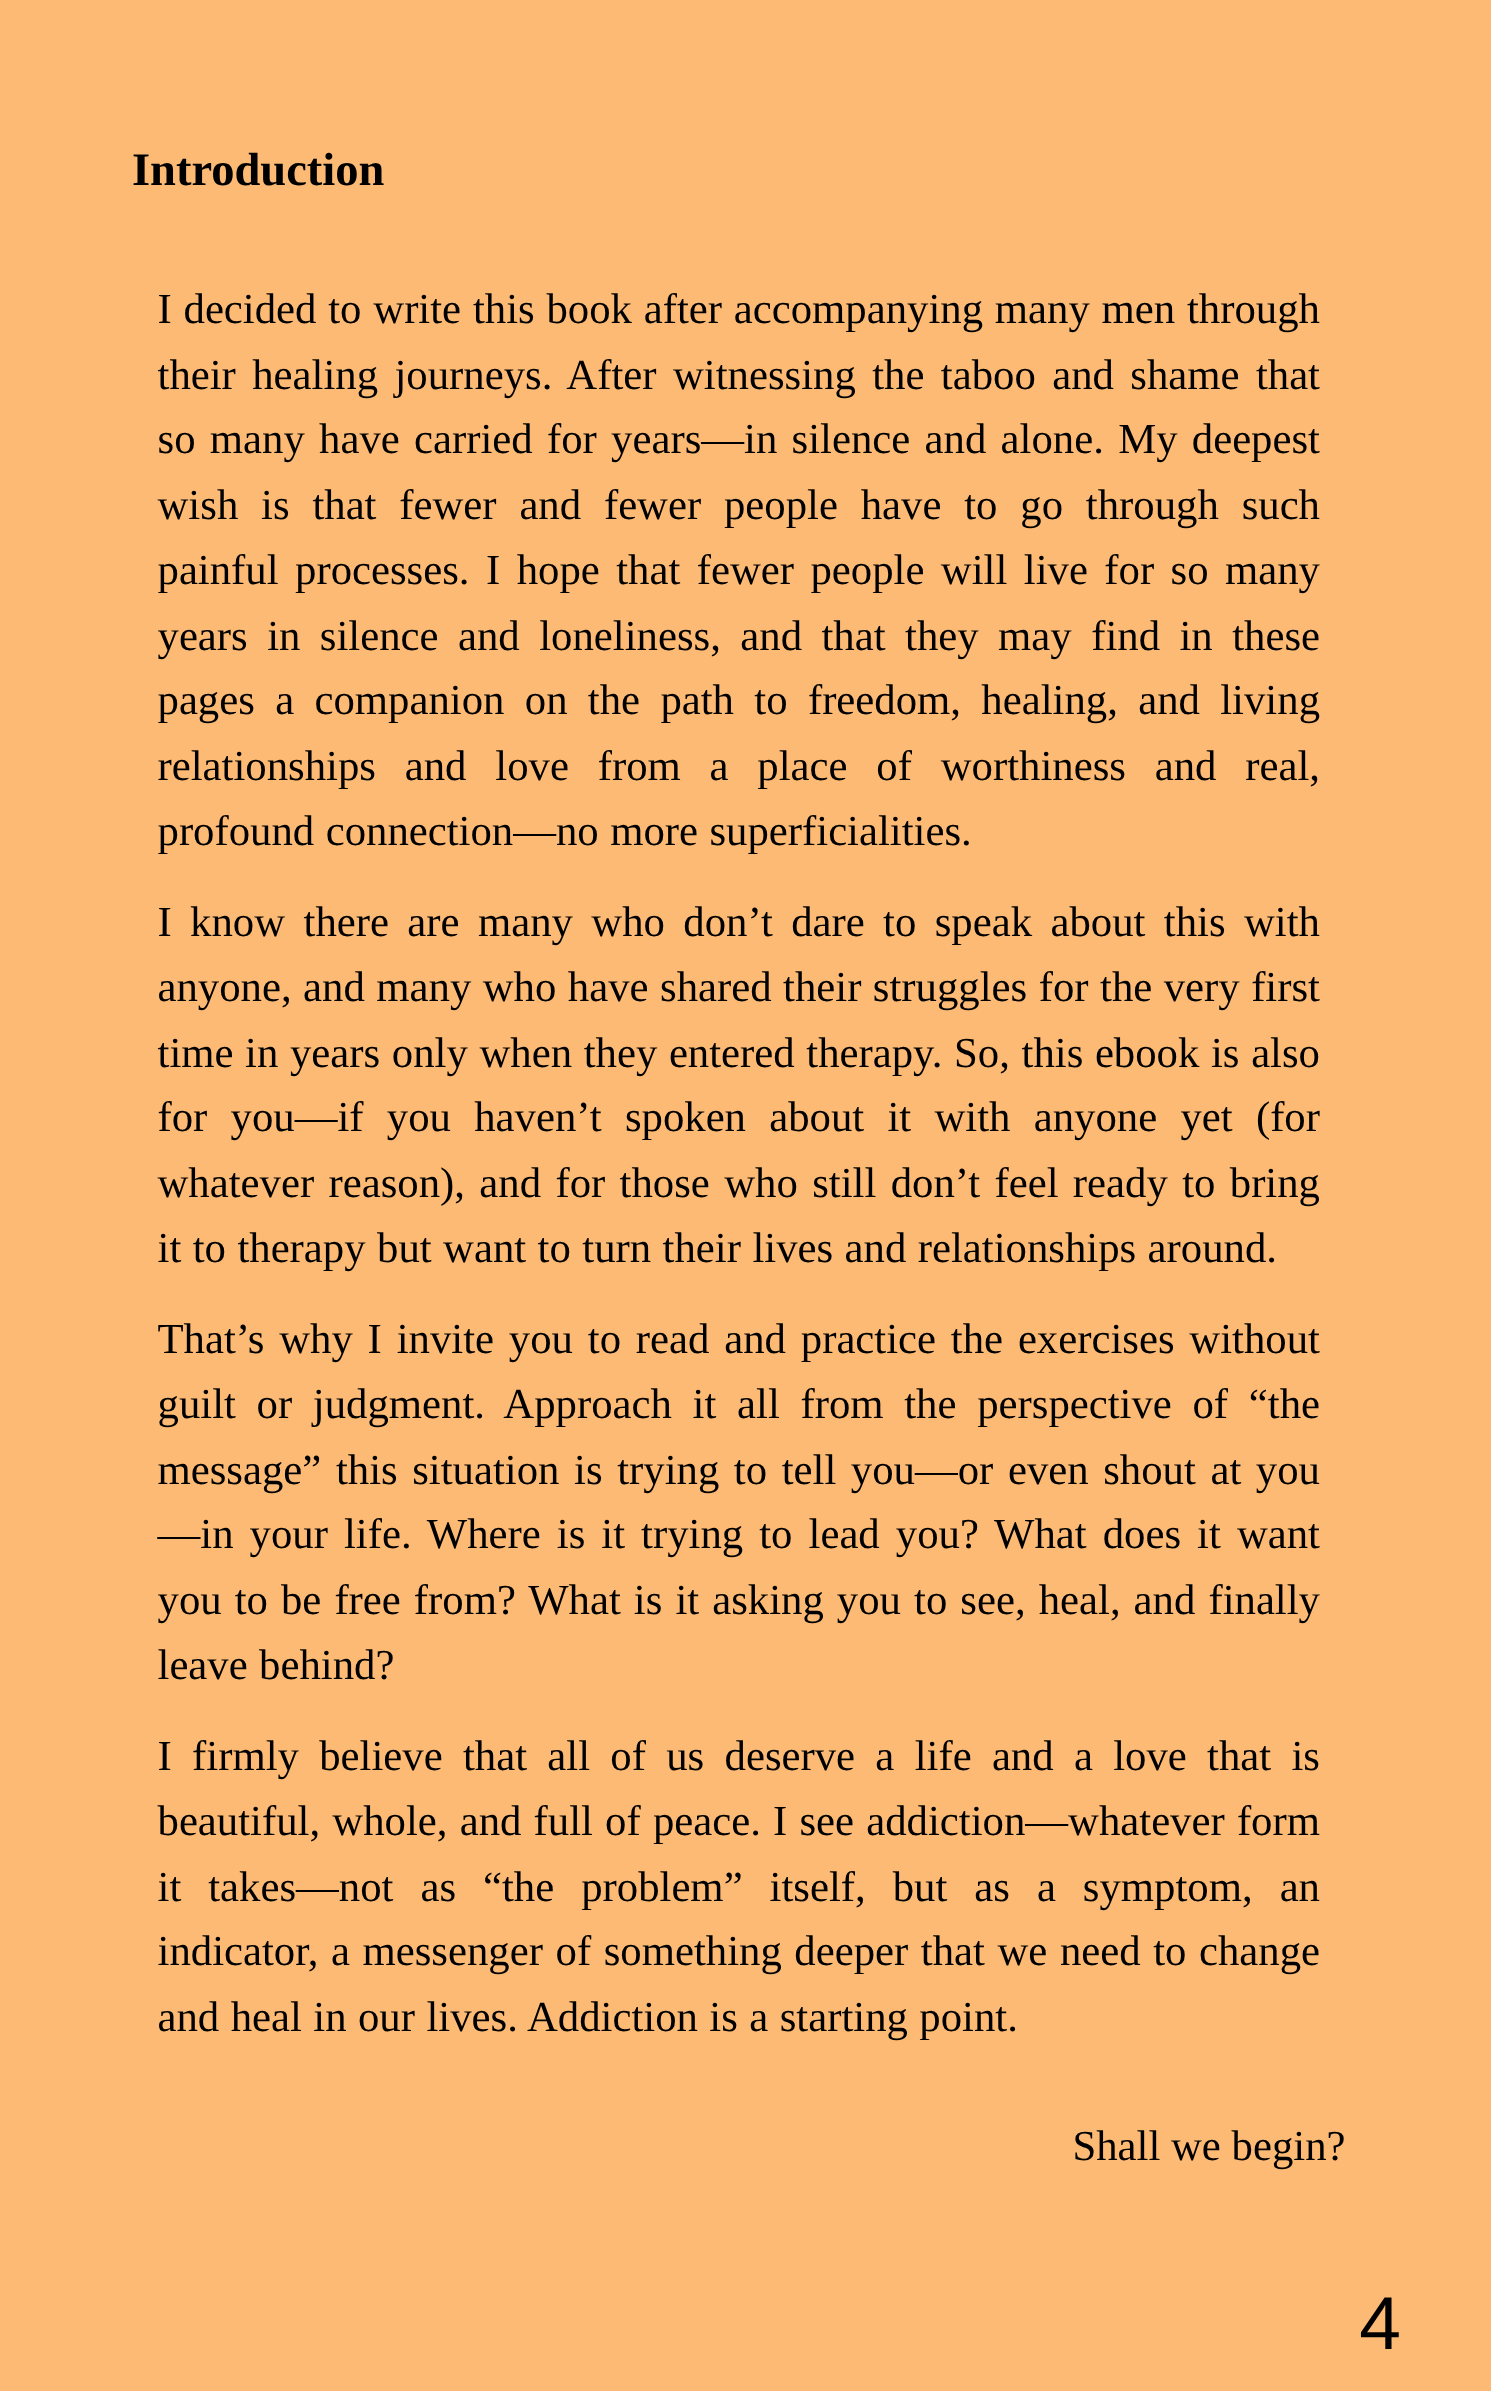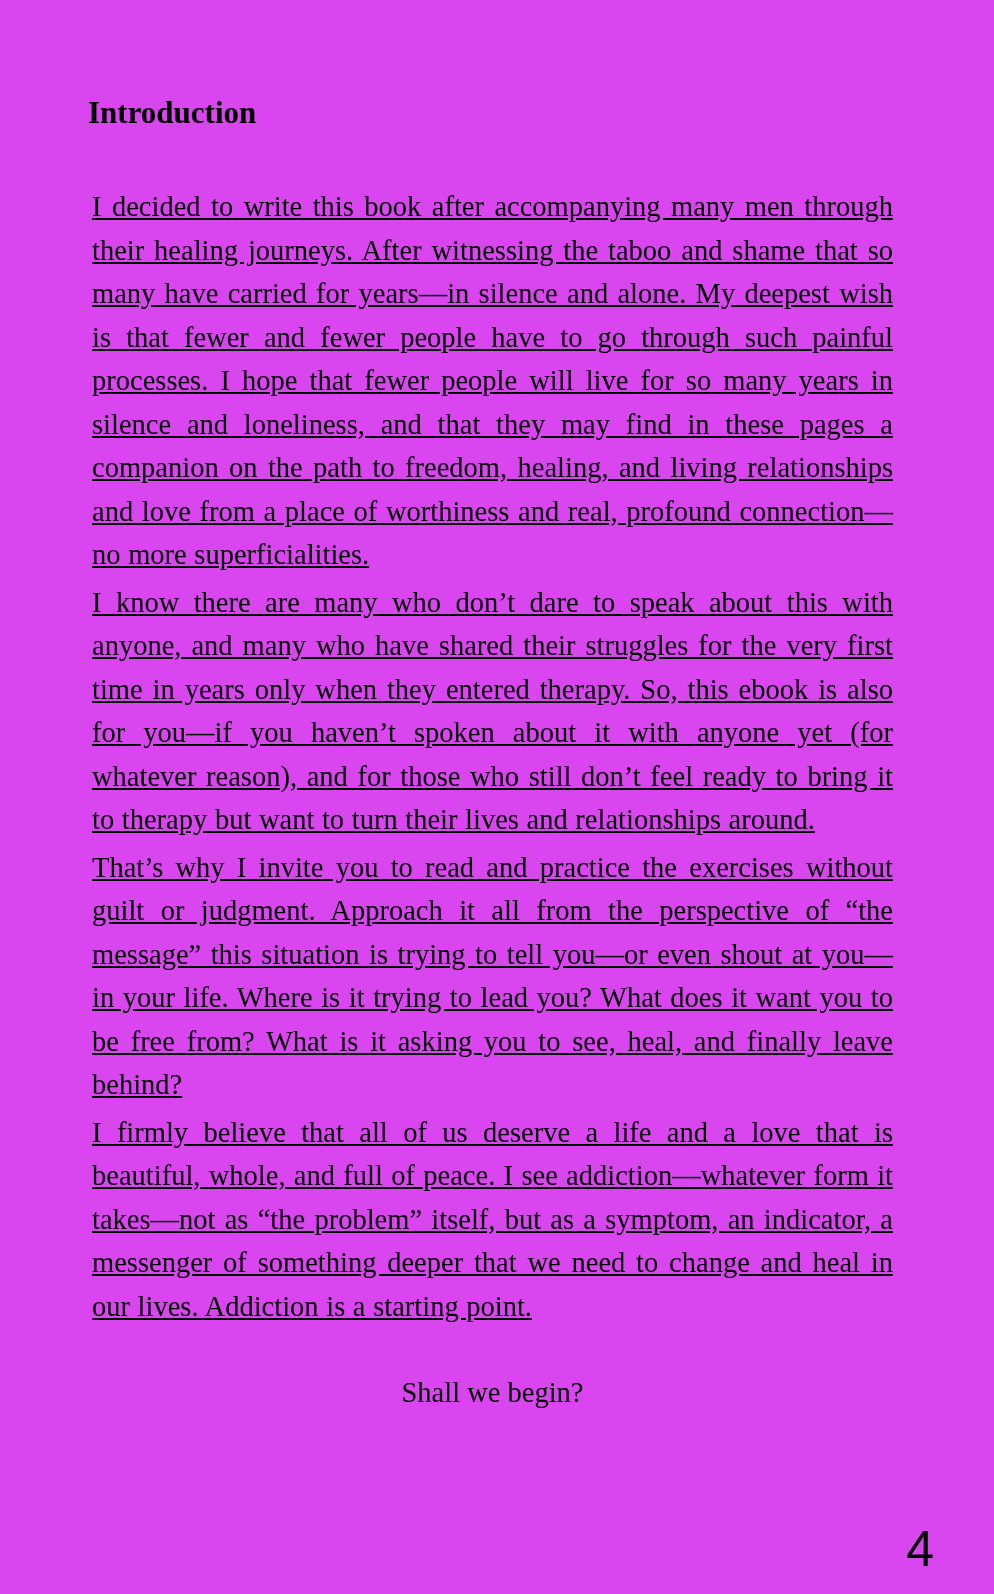--- a/index.html
+++ b/index.html
@@ -4,54 +4,53 @@
 <style>
   html, body {
     margin: 0;
     padding: 0;
     background: #ffffff;
   }
   .page {
     position: relative;
     width: 994px;
     height: 1594px;
-    background: #d946ef;
+    background: #fdba74;
     color: #000000;
     font-family: "Liberation Serif", serif;
     overflow: hidden;
     box-sizing: border-box;
   }
   .content {
     position: absolute;
     left: 88px;
     top: 96px;
     width: 809px;
   }
   h1.heading {
     font-family: "Liberation Serif", serif;
     font-size: 31px;
     font-weight: bold;
     margin: 0 0 55px 0;
     line-height: 1.1;
     letter-spacing: 0px;
   }
   .body-text p {
-    margin: 4px;
+    margin: 17px;
     font-size: 28.5px;
     line-height: 43.5px;
     text-align: justify;
     text-justify: inter-word;
     word-spacing: 0.5px;
-    text-decoration: underline;
   }
   p.closing {
     margin: 43px 0 0 0;
     font-size: 28.5px;
     line-height: 43.5px;
-    text-align: center;
+    text-align: right;
   }
   .page-number {
     position: absolute;
     right: 60px;
     bottom: 20px;
     font-family: "Liberation Sans", sans-serif;
     font-size: 50px;
     line-height: 1;
     color: #000000;
   }

